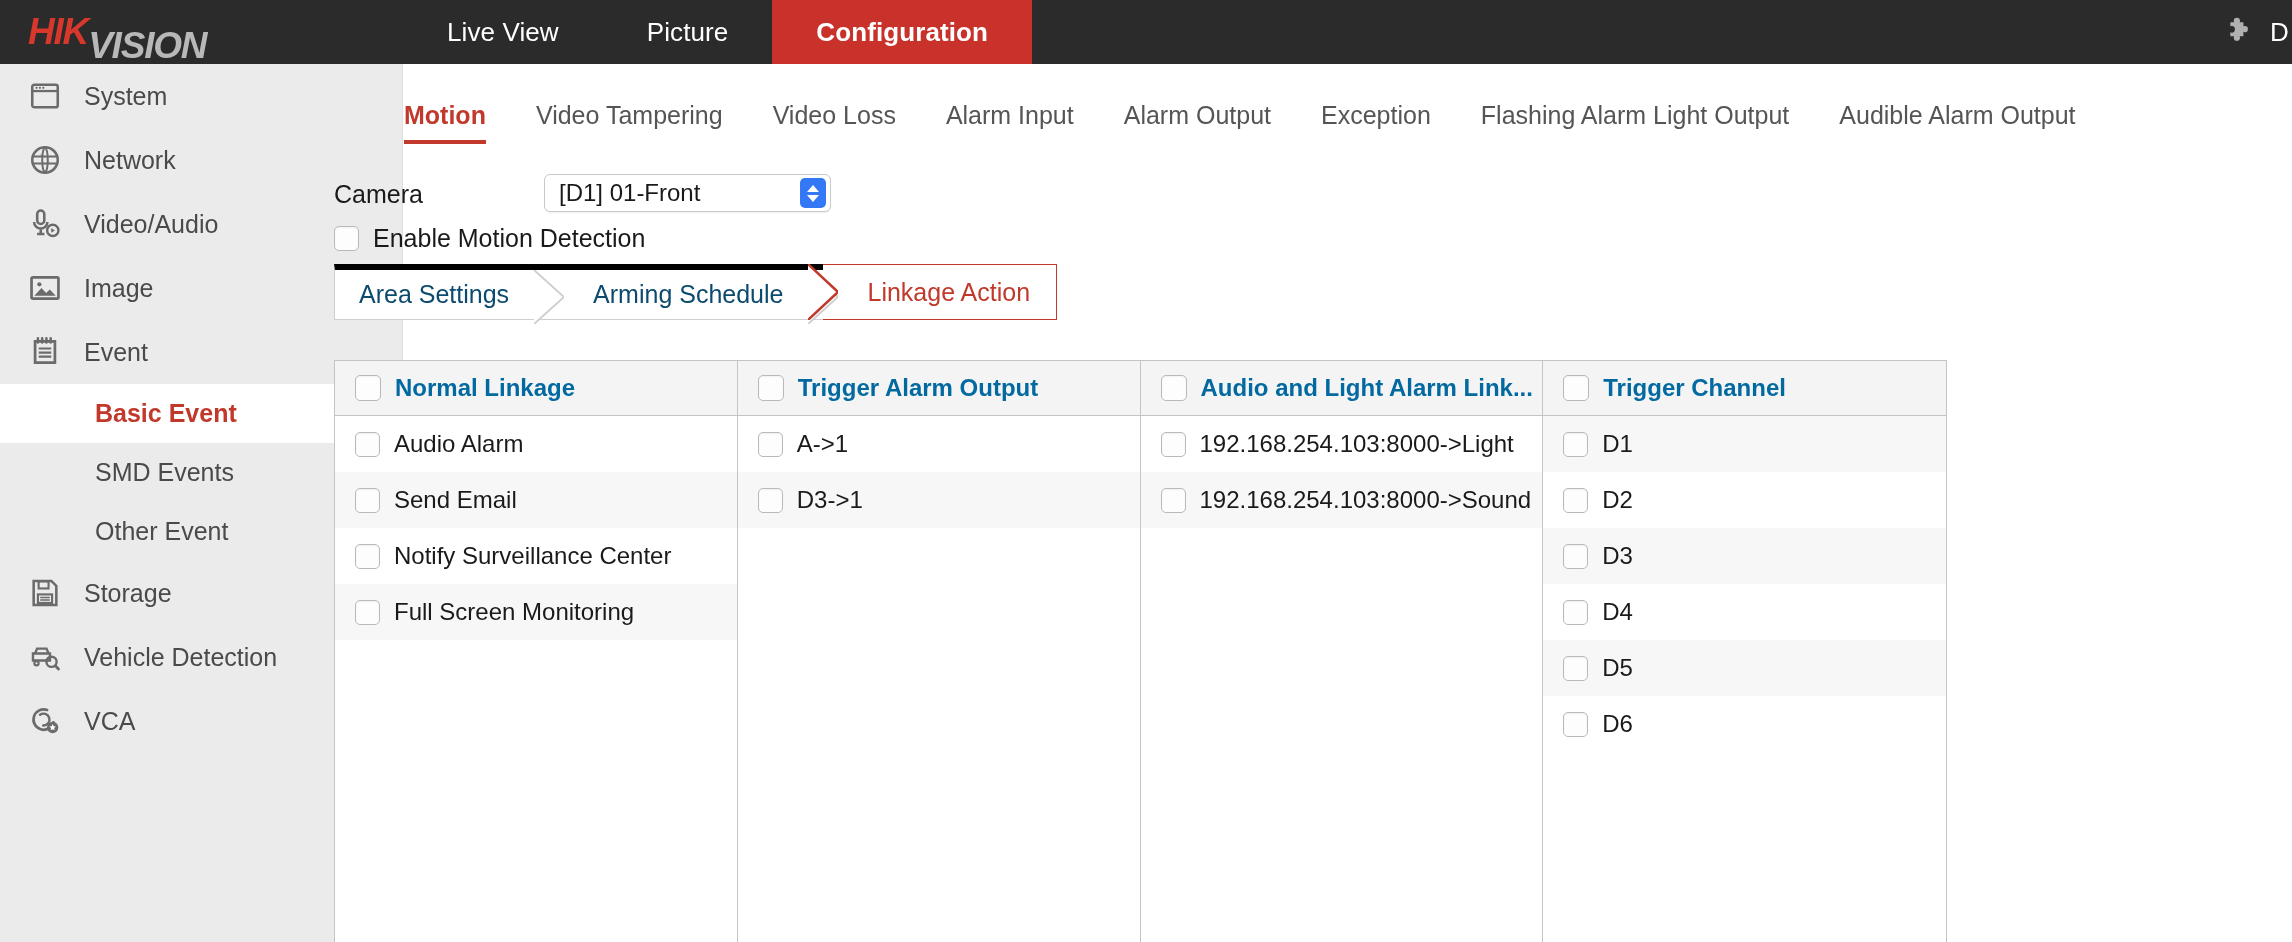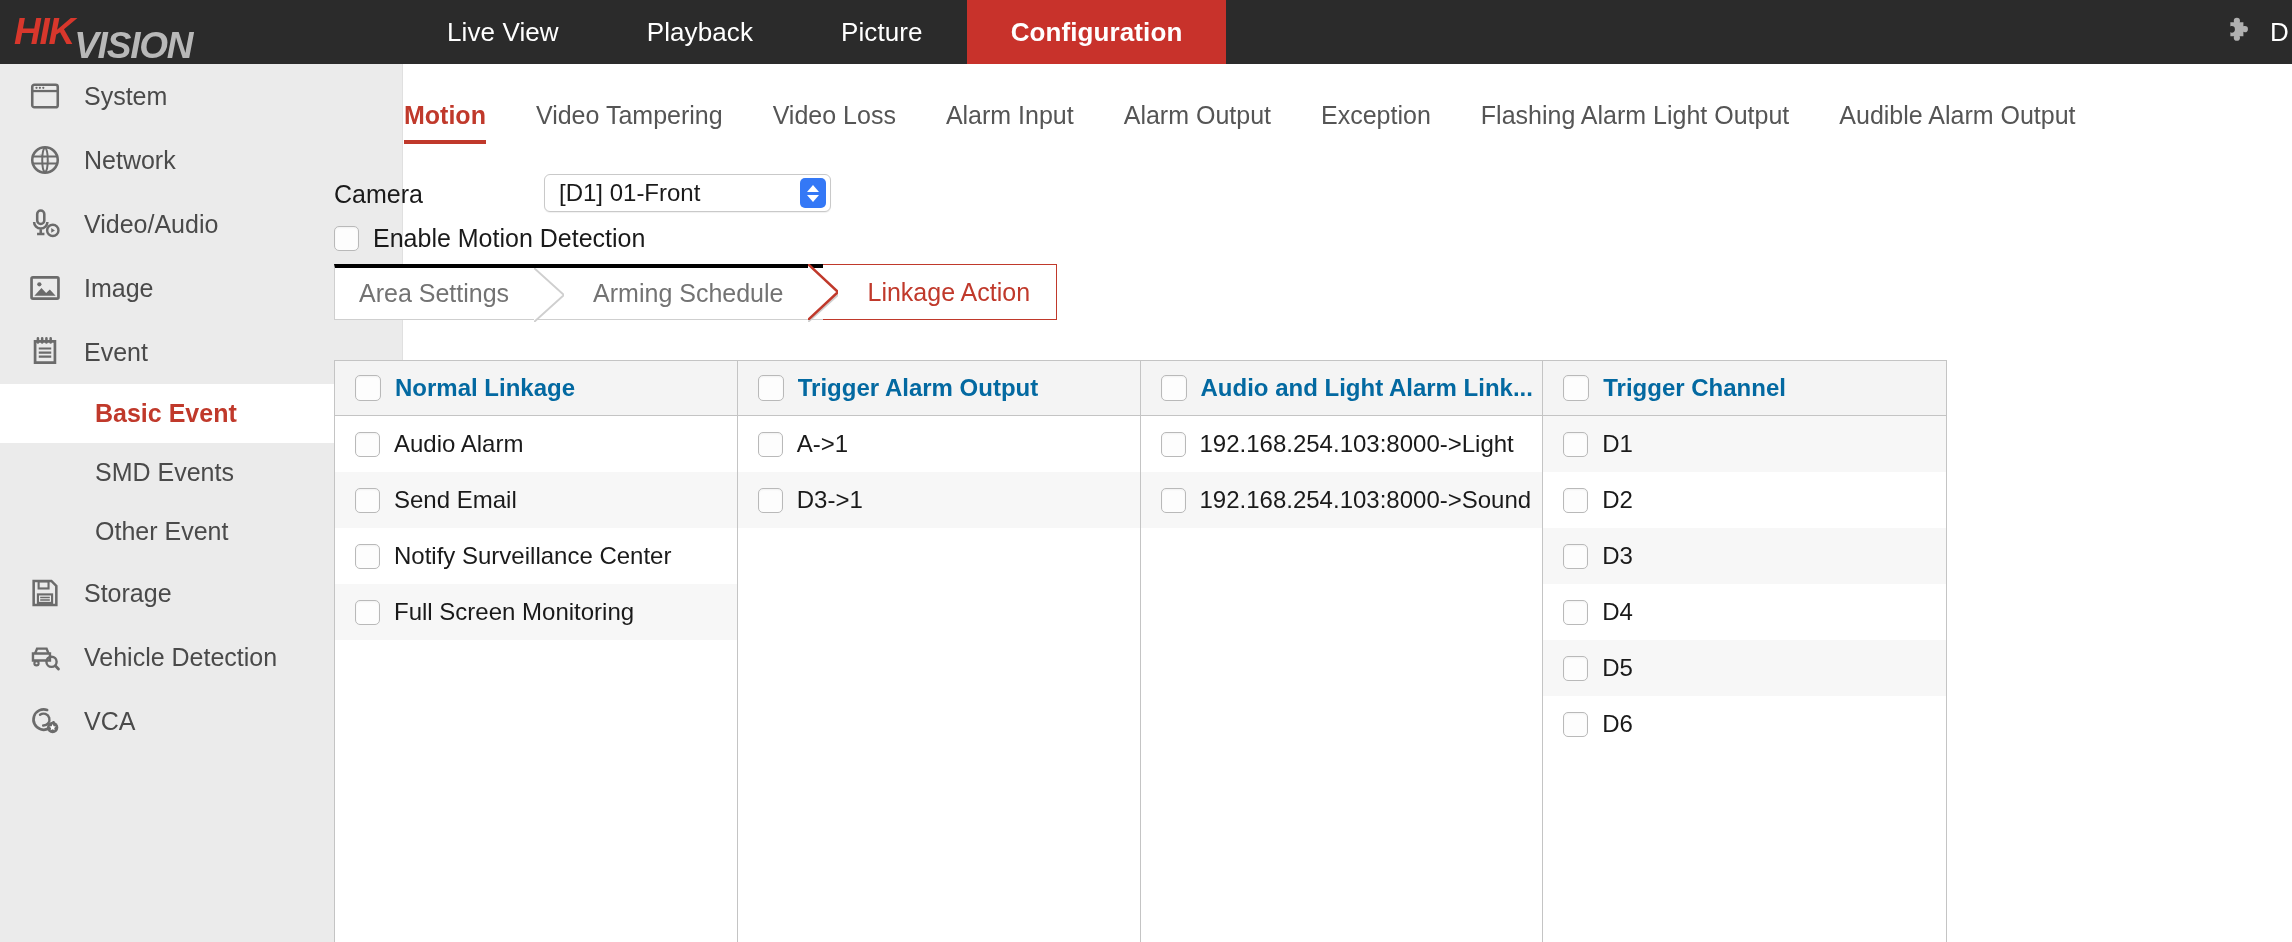--- a/index.html
+++ b/index.html
@@ -12,21 +12,21 @@
 
   
   .topbar {
     position: absolute; top: 0; left: 0;
     width: 2292px; height: 64px;
     background: #2b2b2b;
     display: flex; align-items: stretch;
   }
   .logo {
     width: 403px; height: 64px;
-    display: flex; align-items: center; padding-left: 14px;
+    display: flex; align-items: center; padding-left: 28px;
     font-size: 37px; font-weight: bold; font-style: italic;
     letter-spacing: -1.2px;
   }
   .logo .hik { color: #d8372c; }
   .logo .vision { color: #b8b8b8; margin-top: 28px; }
 
   .mainnav { display: flex; align-items: stretch; height: 64px; }
   .mainnav-item {
     display: flex; align-items: center; justify-content: center;
     height: 64px; padding: 0 44px;
@@ -150,23 +150,23 @@
   
   .steps {
     position: absolute; top: 200px; left: -70px;
     display: flex; align-items: stretch;
     height: 56px;
   }
   .step {
     position: relative;
     display: flex; align-items: center;
     padding: 0 40px 0 44px;
-    font-size: 25px; color: #737373;
+    font-size: 25px; color: #0c4a6e;
     background: #ffffff;
-    border-top: 4px solid #000000;
+    border-top: 6px solid #000000;
     border-bottom: 1px solid #cfcfcf;
     white-space: nowrap; cursor: pointer;
   }
   .step:first-child { border-left: 1px solid #cfcfcf; padding-left: 24px; }
   .step .chev {
     position: absolute; right: -15px; top: 0;
     width: 30px; height: 54px; z-index: 3;
   }
   .step.active {
     color: #c0392b;
@@ -222,21 +222,20 @@
 </head>
 <body>
 
 <div class="topbar">
   <div class="logo">
     <span class="hik">HIK</span>
       <span class="vision">VISION</span>
   </div>
   <div class="mainnav" id="mainnav">
       <div class="mainnav-item">Live View</div>
-      <div class="mainnav-item">Playback</div>
       <div class="mainnav-item">Picture</div>
       <div class="mainnav-item active">Configuration</div>
     </div>
   <div class="topbar-right">
     <svg class="plugin-icon" viewBox="0 0 24 24">
       <path fill="#b0b0b0" d="M10.5 2a2.2 2.2 0 0 1 2.2 2.2c0 .4-.1.7-.3 1h2.7v2.8c.3-.2.6-.3 1-.3A2.2 2.2 0 0 1 18.3 10a2.2 2.2 0 0 1-2.2 2.2c-.4 0-.7-.1-1-.3V15h-2.7c.2.3.3.6.3 1a2.2 2.2 0 0 1-2.2 2.2A2.2 2.2 0 0 1 8.3 16c0-.4.1-.7.3-1H5.9v-2.8c.3.2.6.3 1 .3A2.2 2.2 0 0 0 9.1 10a2.2 2.2 0 0 0-2.2-2.2c-.4 0-.7.1-1 .3V5.2h2.7a2 2 0 0 1-.3-1A2.2 2.2 0 0 1 10.5 2z"></path>
     </svg>
     <div class="dl-text">D</div>
   </div>
 </div>

